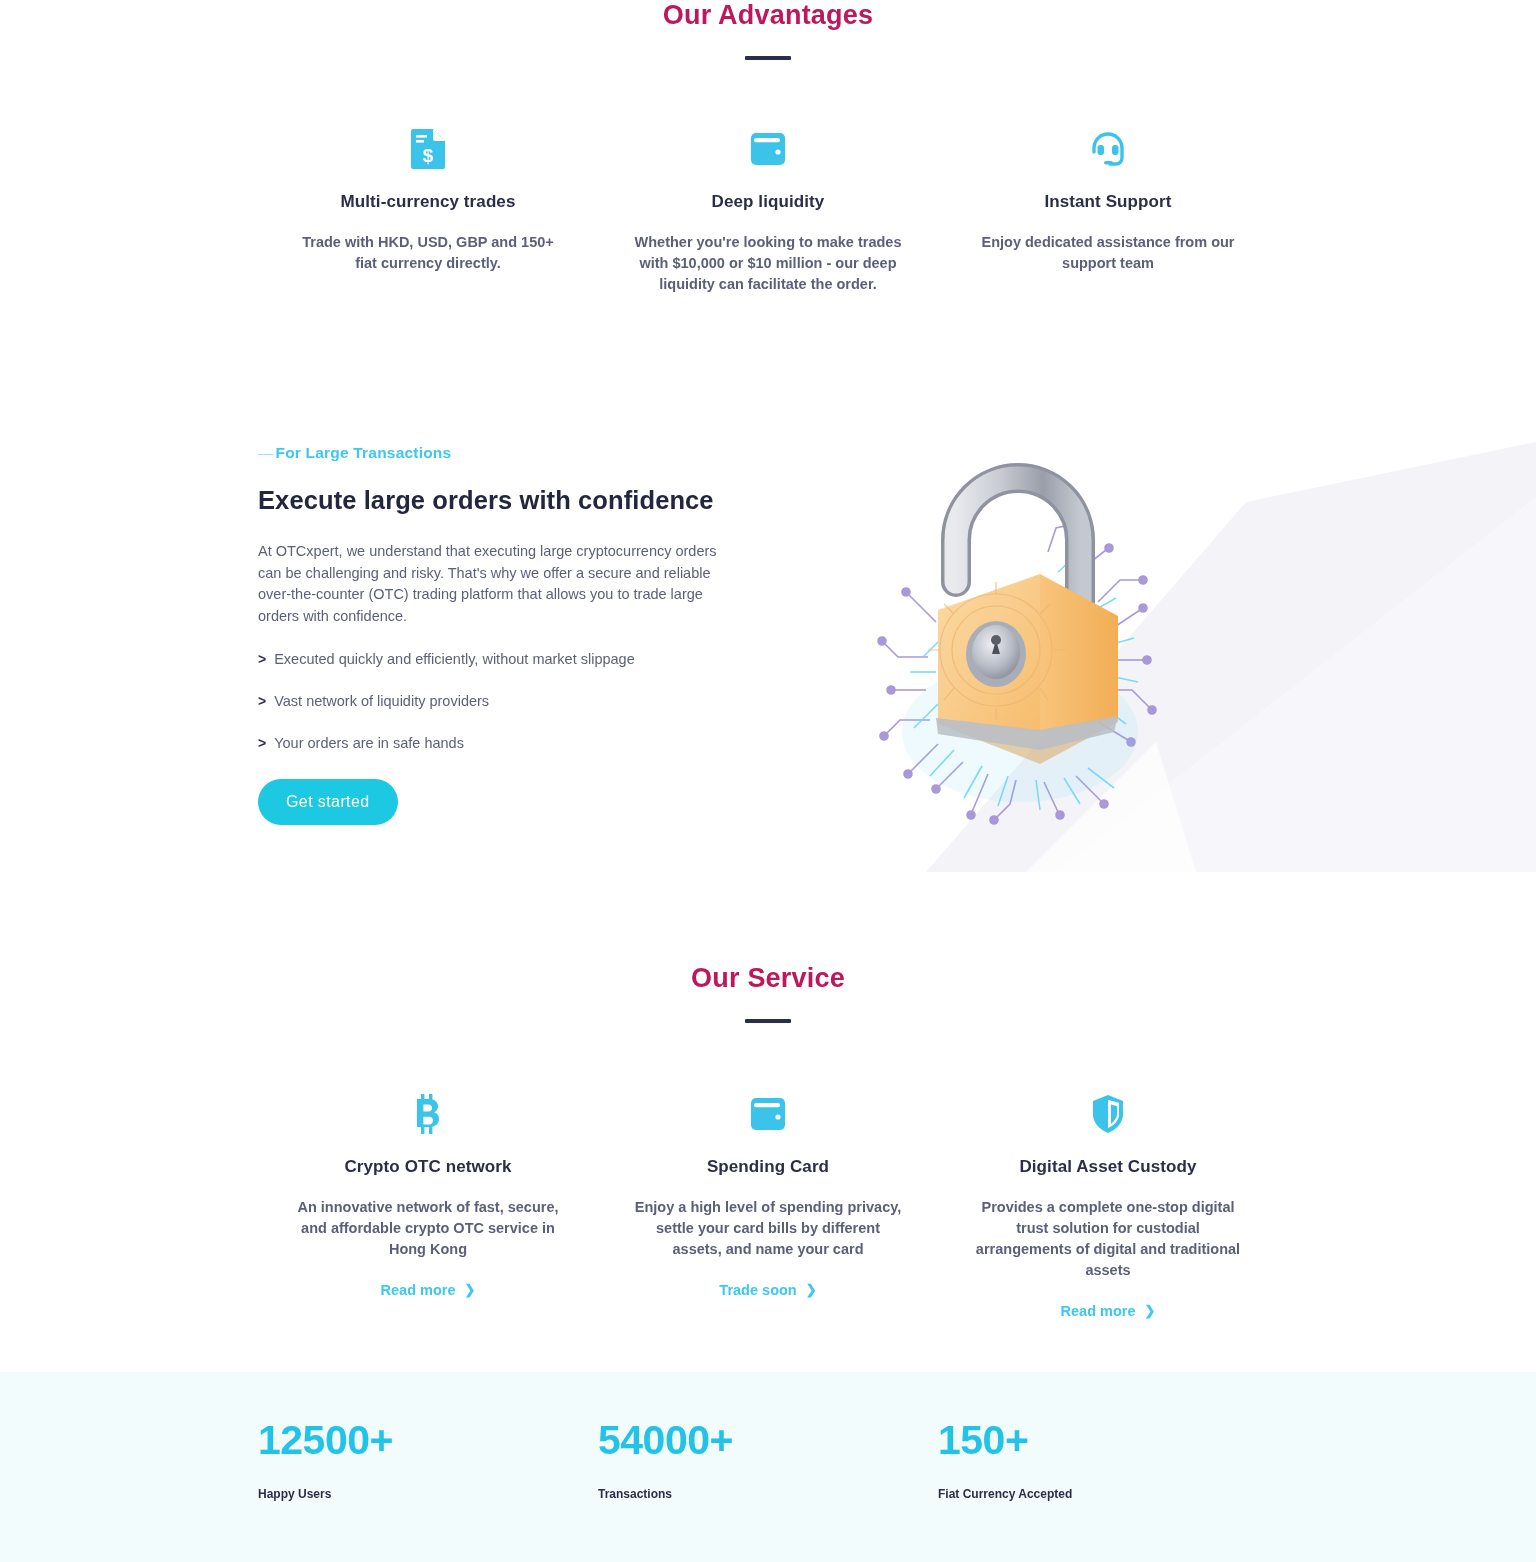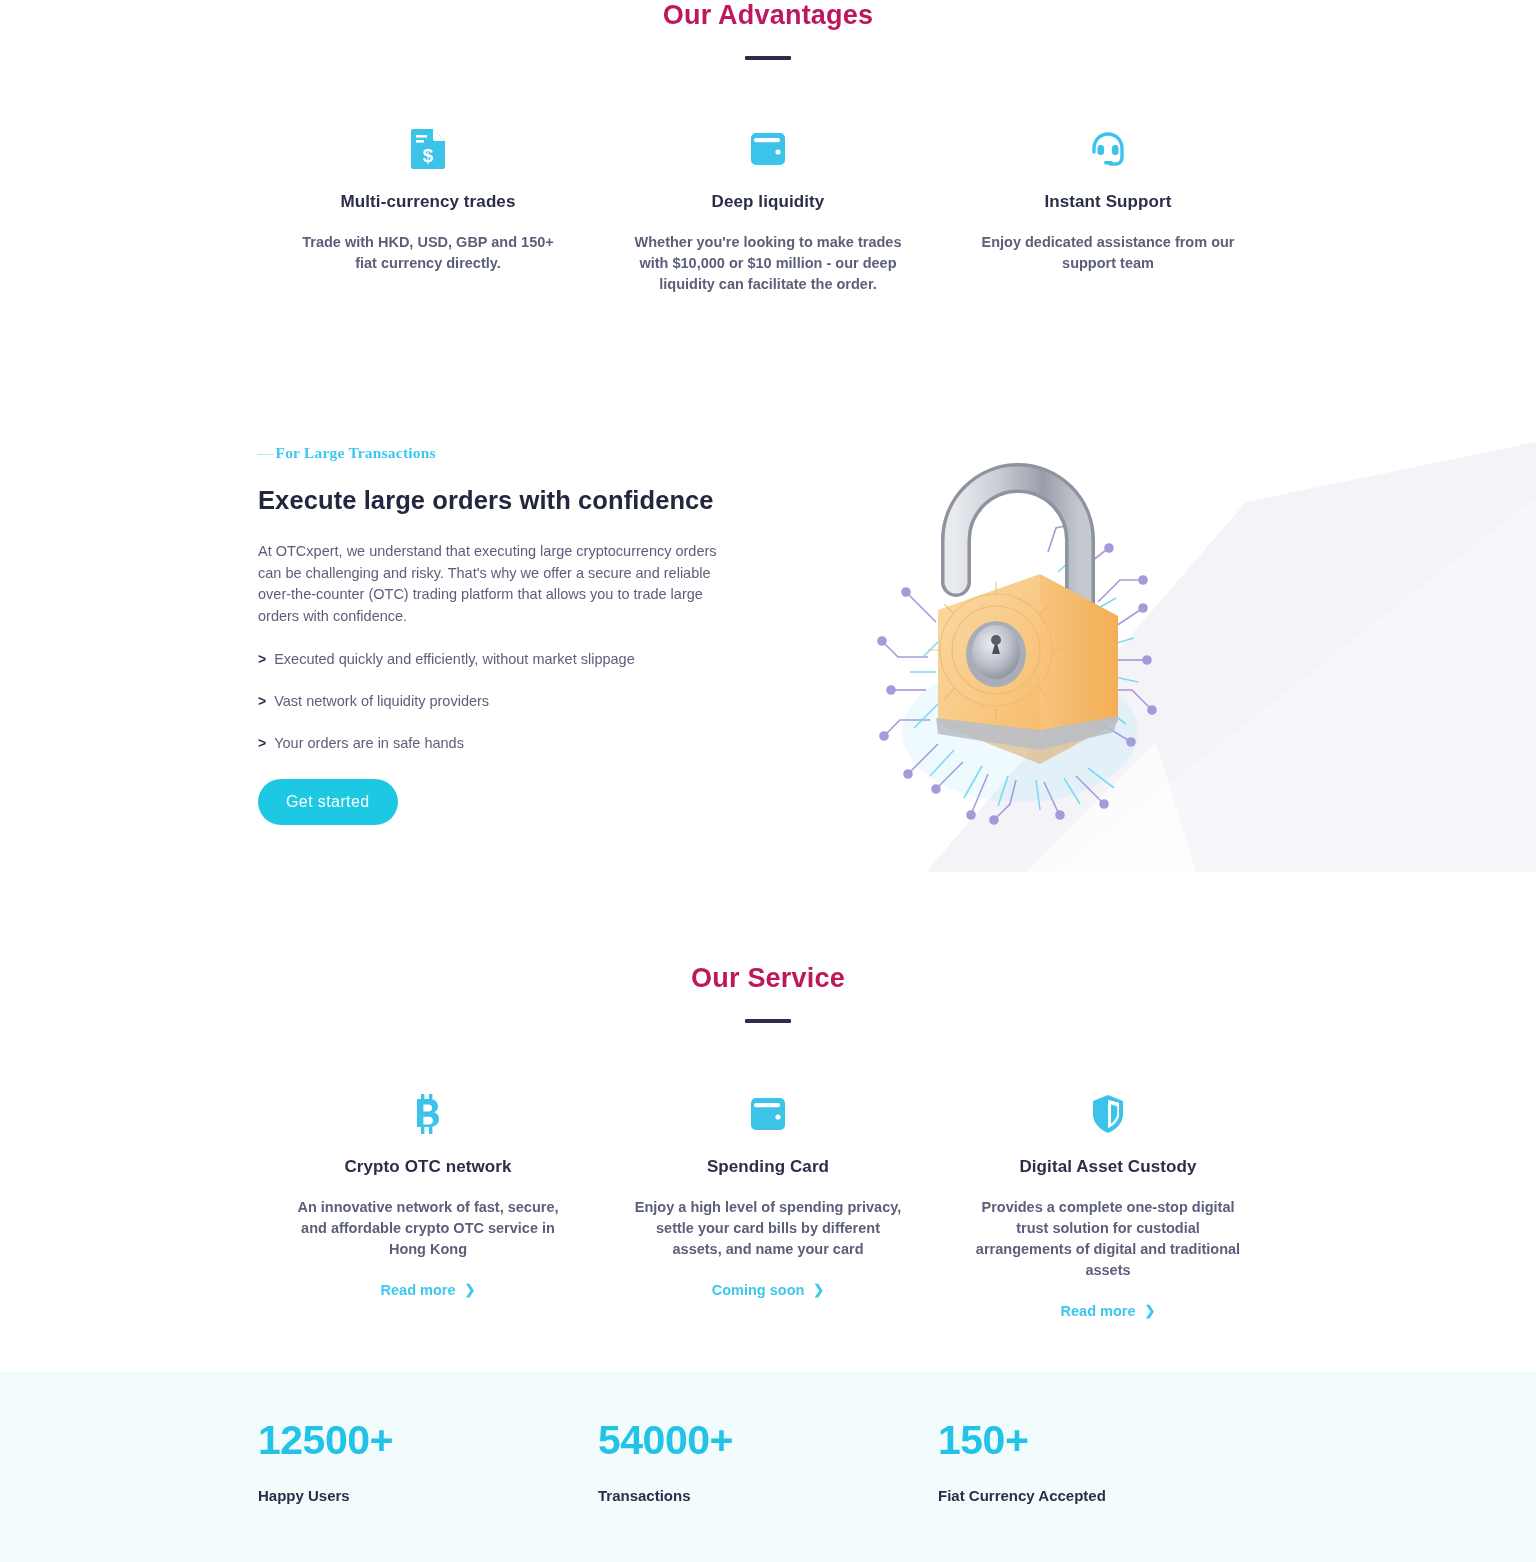--- a/index.html
+++ b/index.html
@@ -92,21 +92,20 @@
     display: flex;
     z-index: 2;
   }
   .lt-text { width: 500px; padding-top: 12px; }
   .lt-eyebrow {
     font-size: 15.5px;
     font-weight: 700;
     color: #3cc8ef;
     letter-spacing: .2px;
     margin-bottom: 24px;
-    font-family: Liberation Serif, serif;
   }
   .lt-eyebrow .dash { color: #9fdff4; font-weight: 400; letter-spacing: -2px; margin-right: 4px; }
   .lt-title {
     font-size: 25.5px;
     font-weight: 700;
     color: #23263f;
     margin-bottom: 26px;
     letter-spacing: .1px;
   }
   .lt-para {
@@ -185,21 +184,21 @@
   .stat-col { width: 340px; text-align: left; }
   .stat-value {
     font-size: 41px;
     font-weight: 700;
     color: #22c3e6;
     letter-spacing: -.5px;
     line-height: 1;
   }
   .stat-label {
     margin-top: 26px;
-    font-size: 15px;
+    font-size: 12px;
     font-weight: 700;
     color: #2b2e48;
   }
 </style>
 </head>
 <body>
 
 <div class="page">
 
   <section style="position:absolute;left:0;top:0;width:1536px;">
@@ -425,21 +424,21 @@
         <div class="feat-icon">
           <svg width="38" height="38" viewBox="0 0 38 38">
             <rect x="2" y="3" width="34" height="32" rx="5" fill="#3cc3ea"></rect>
             <rect x="5" y="8" width="26" height="4.2" rx="2" fill="#ffffff"></rect>
             <circle cx="29" cy="22" r="2.6" fill="#ffffff"></circle>
           </svg>
         </div>
         <div class="feat-title">Spending Card</div>
         <div class="feat-desc">Enjoy a high level of spending privacy, settle your card bills by different assets, and name your card</div>
         <a class="svc-link">
-          <span>Coming soon</span>
+          <span>Trade soon</span>
           <span class="arrow">❯</span>
         </a>
       </div>
 
       <div class="tri-col">
         <div class="feat-icon">
           <svg width="34" height="40" viewBox="0 0 34 40">
             <path d="M17 1l15 6v13c0 9-6.4 15.6-15 19C8.4 35.6 2 29 2 20V7l15-6z" fill="#3cc3ea"></path>
             <path d="M17 6v28c6-2.6 11-7.8 11-14.4V9.1L17 6z" fill="#ffffff"></path>
             <path d="M17 6v28c6-2.6 11-7.8 11-14.4V9.1L17 6z" fill="#ffffff"></path>

